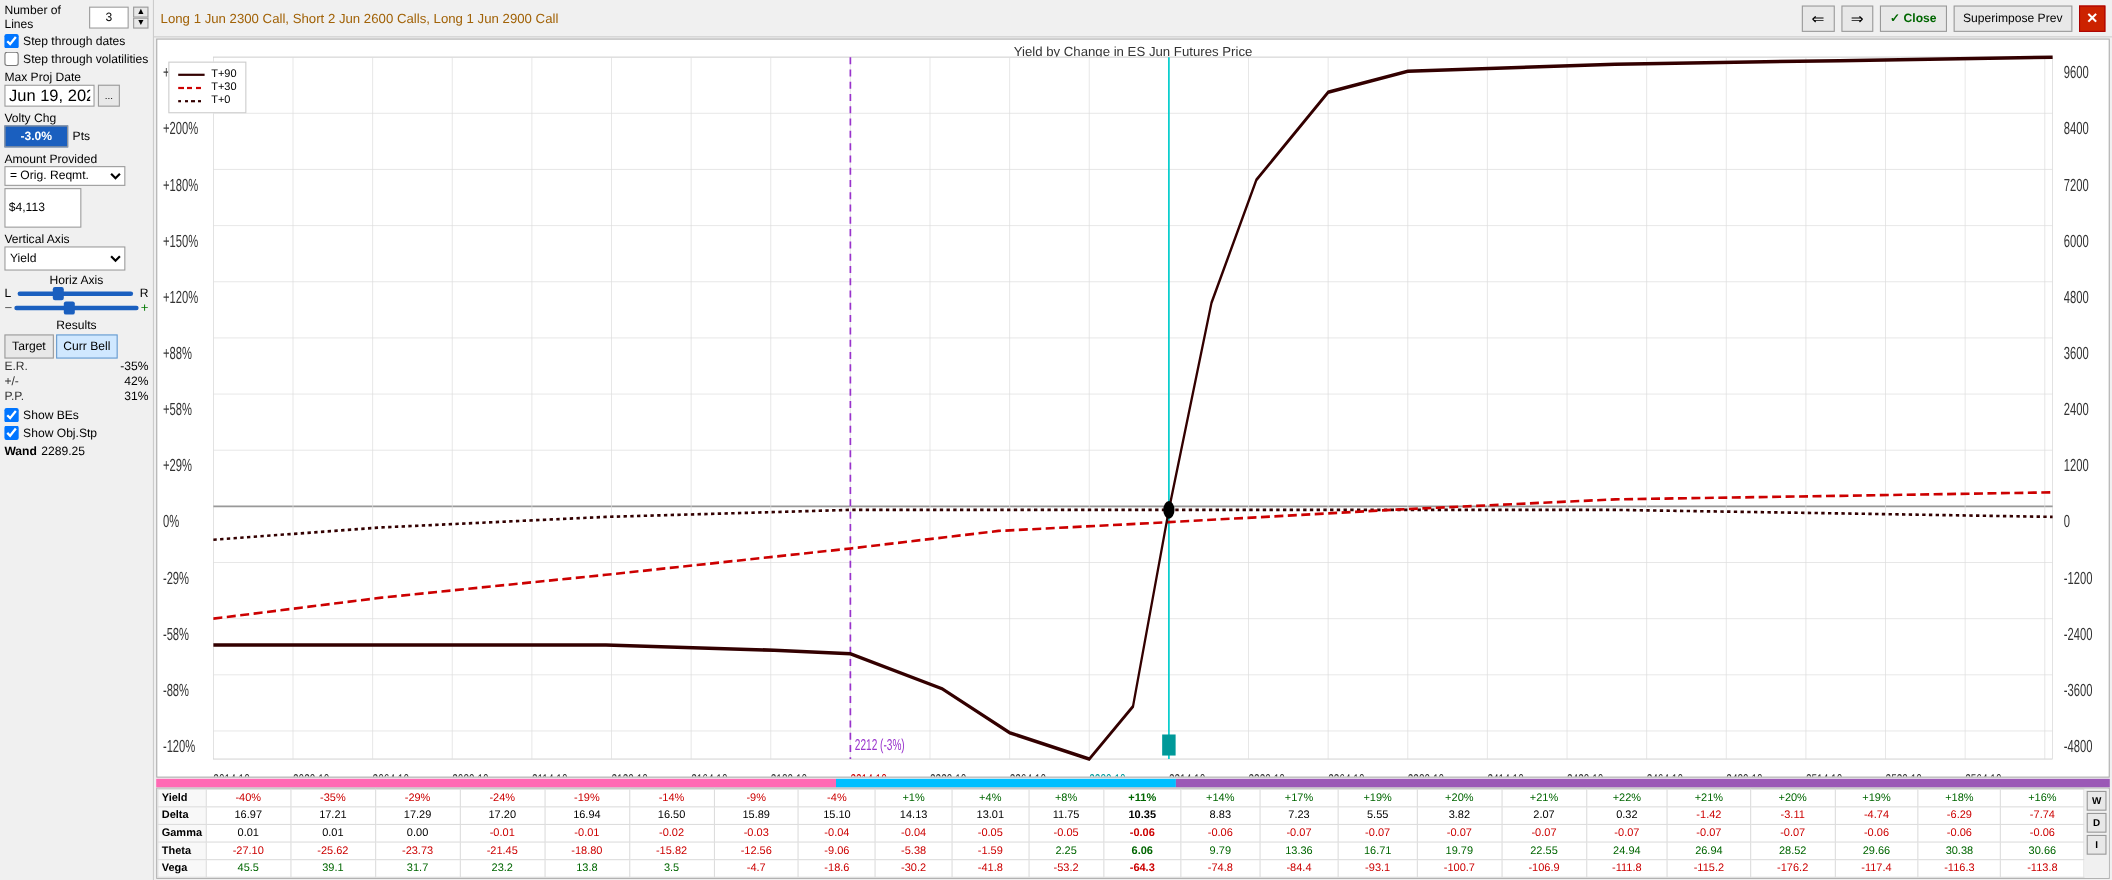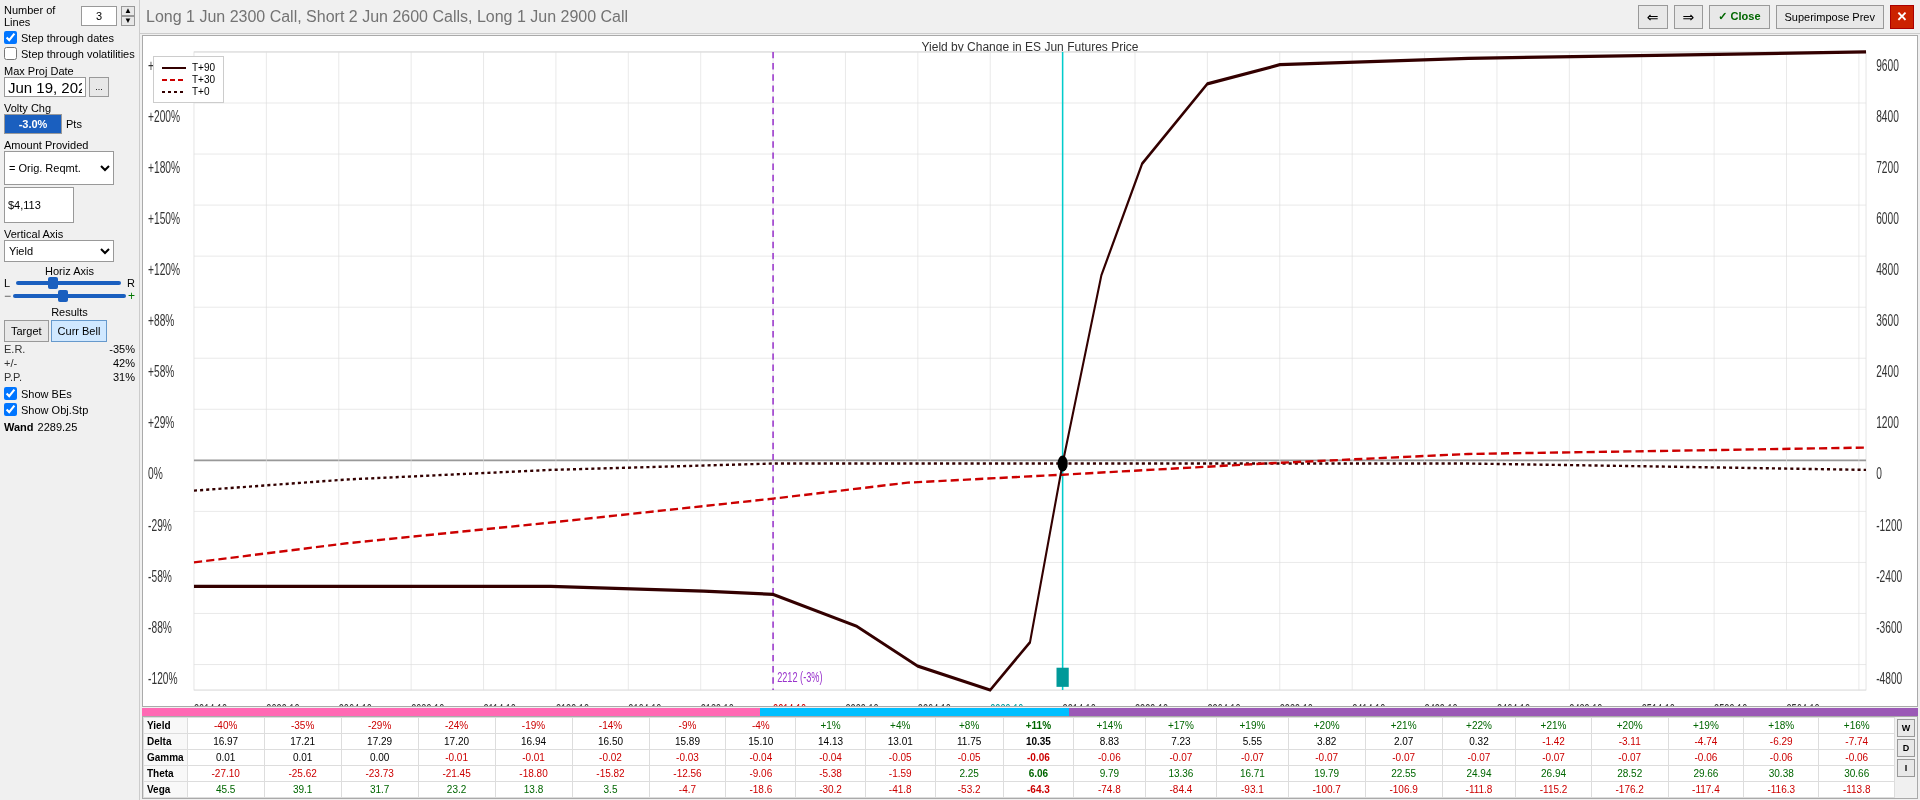--- a/index.html
+++ b/index.html
@@ -13,21 +13,21 @@
     
     .checkbox-row { display: flex; align-items: center; gap: 4px; font-size: 11px; }
     .checkbox-row input[type=checkbox] { width: 13px; height: 13px; }
     
     .field-label { font-size: 11px; font-weight: normal; margin-top: 2px; }
     .date-input { width: 90px; height: 20px; border: 1px solid #999; font-size: 15px; padding: 1px 3px; background: white; }
     
     .volty-row { display: flex; align-items: center; gap: 4px; }
     .volty-input-blue { width: 58px; height: 20px; border: 1px solid #999; background: #1a5fbf; color: white; font-size: 11px; text-align: center; font-weight: bold; }
     
-    .amount-select { width: 110px; height: 34px; font-size: 11px; border: 1px solid #999; background: white; }
+    .amount-select { width: 110px; height: 18px; font-size: 11px; border: 1px solid #999; background: white; }
     .amount-value { width: 70px; height: 20px; border: 1px solid #999; font-size: 11px; padding: 1px 3px; background: white; }
     
     .vert-axis-select { width: 110px; height: 22px; font-size: 11px; border: 1px solid #999; background: white; }
     .horiz-axis-label { font-size: 11px; font-weight: normal; }
     .lr-row { display: flex; align-items: center; gap: 6px; font-size: 11px; }
     .slider-row { display: flex; align-items: center; gap: 2px; font-size: 10px; color: #555; }
     .minus-label { font-size: 12px; }
     .plus-label { font-size: 12px; color: #007700; }
     .results-label { font-size: 11px; font-weight: normal; text-align: center; }
     .results-btns { display: flex; gap: 2px; margin-top: 2px; }
@@ -178,21 +178,21 @@
     <div class="wand-row">
       <span class="wand-label">Wand</span>
       <span>2289.25</span>
     </div>
   </div>
 
   <div class="right-col">
 
     <div class="header-bar">
       <div class="header-left">
-        <span style="font-size:16px; color:#737373;">Long 1 Jun 2300 Call, Short 2 Jun 2600 Calls, Long 1 Jun 2900 Call</span>
+        <span style="font-size:12px; color:#a16207;">Long 1 Jun 2300 Call, Short 2 Jun 2600 Calls, Long 1 Jun 2900 Call</span>
       </div>
       <div class="header-right">
         <button class="btn-nav" style="font-size:14px; padding:0 8px;">⇐</button>
         <button class="btn-nav" style="font-size:14px; padding:0 8px;">⇒</button>
         <button class="btn-close">✓ Close</button>
         <button class="btn-superimpose">Superimpose Prev</button>
         <button class="btn-red-x">✕</button>
       </div>
     </div>
 

